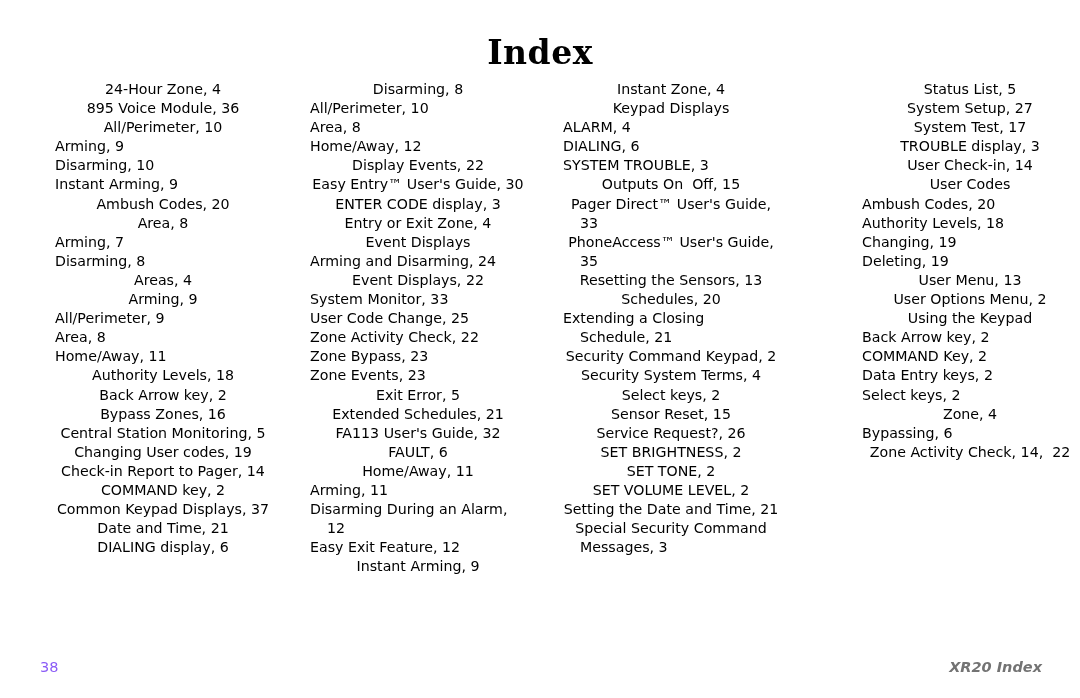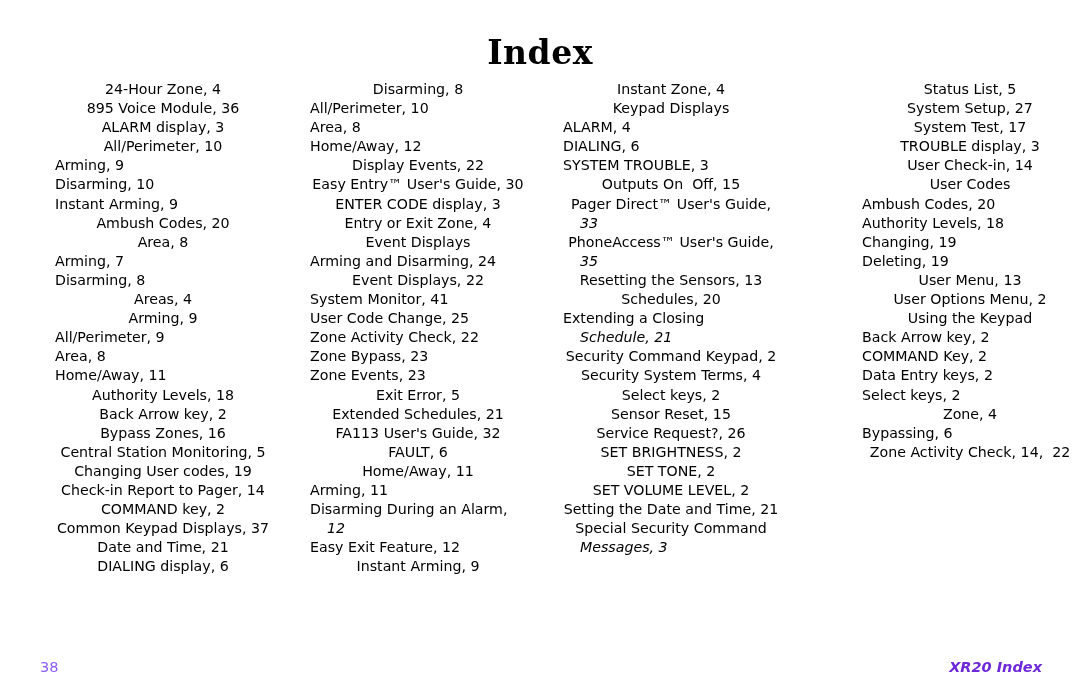--- a/index.html
+++ b/index.html
@@ -54,53 +54,52 @@
 
   .entry {
     font-family: "DejaVu Sans", sans-serif;
     font-size: 14.2px;
     line-height: 19.1px;
     white-space: pre-wrap;
     color: #000;
   }
   .lvl-0 { padding-left: 0px; text-align: center; }
   .lvl-1 { padding-left: 17px; }
-  .lvl-2 { padding-left: 34px; font-style: italic; }
+  .lvl-2 { padding-left: 34px; }
 
   .footer-left {
     position: absolute;
     left: 40px;
     top: 659px;
     font-family: "DejaVu Sans", sans-serif;
     font-size: 14.5px;
     color: #8b5cf6;
   }
   .footer-right {
     position: absolute;
     right: 38px;
     top: 659px;
     font-family: "DejaVu Sans", sans-serif;
     font-size: 14.5px;
     font-weight: bold;
     font-style: italic;
-    color: #6d28d9;
+    color: #737373;
   }
 </style>
 </head>
 <body>
 
 <div class="page">
 
   <div class="page-title">Index</div>
 
   <div class="columns">
     <div class="col col-0">
         <div class="entry lvl-0">24-Hour Zone, 4</div>
         <div class="entry lvl-0">895 Voice Module, 36</div>
-        <div class="entry lvl-0">ALARM display, 3</div>
         <div class="entry lvl-0">All/Perimeter, 10</div>
         <div class="entry lvl-1">Arming, 9</div>
         <div class="entry lvl-1">Disarming, 10</div>
         <div class="entry lvl-1">Instant Arming, 9</div>
         <div class="entry lvl-0">Ambush Codes, 20</div>
         <div class="entry lvl-0">Area, 8</div>
         <div class="entry lvl-1">Arming, 7</div>
         <div class="entry lvl-1">Disarming, 8</div>
         <div class="entry lvl-0">Areas, 4</div>
         <div class="entry lvl-0">Arming, 9</div>
@@ -123,21 +122,21 @@
         <div class="entry lvl-1">All/Perimeter, 10</div>
         <div class="entry lvl-1">Area, 8</div>
         <div class="entry lvl-1">Home/Away, 12</div>
         <div class="entry lvl-0">Display Events, 22</div>
         <div class="entry lvl-0">Easy Entry™ User's Guide, 30</div>
         <div class="entry lvl-0">ENTER CODE display, 3</div>
         <div class="entry lvl-0">Entry or Exit Zone, 4</div>
         <div class="entry lvl-0">Event Displays</div>
         <div class="entry lvl-1">Arming and Disarming, 24</div>
         <div class="entry lvl-0">Event Displays, 22</div>
-        <div class="entry lvl-1">System Monitor, 41</div>
+        <div class="entry lvl-1">System Monitor, 33</div>
         <div class="entry lvl-1">User Code Change, 25</div>
         <div class="entry lvl-1">Zone Activity Check, 22</div>
         <div class="entry lvl-1">Zone Bypass, 23</div>
         <div class="entry lvl-1">Zone Events, 23</div>
         <div class="entry lvl-0">Exit Error, 5</div>
         <div class="entry lvl-0">Extended Schedules, 21</div>
         <div class="entry lvl-0">FA113 User's Guide, 32</div>
         <div class="entry lvl-0">FAULT, 6</div>
         <div class="entry lvl-0">Home/Away, 11</div>
         <div class="entry lvl-1">Arming, 11</div>

